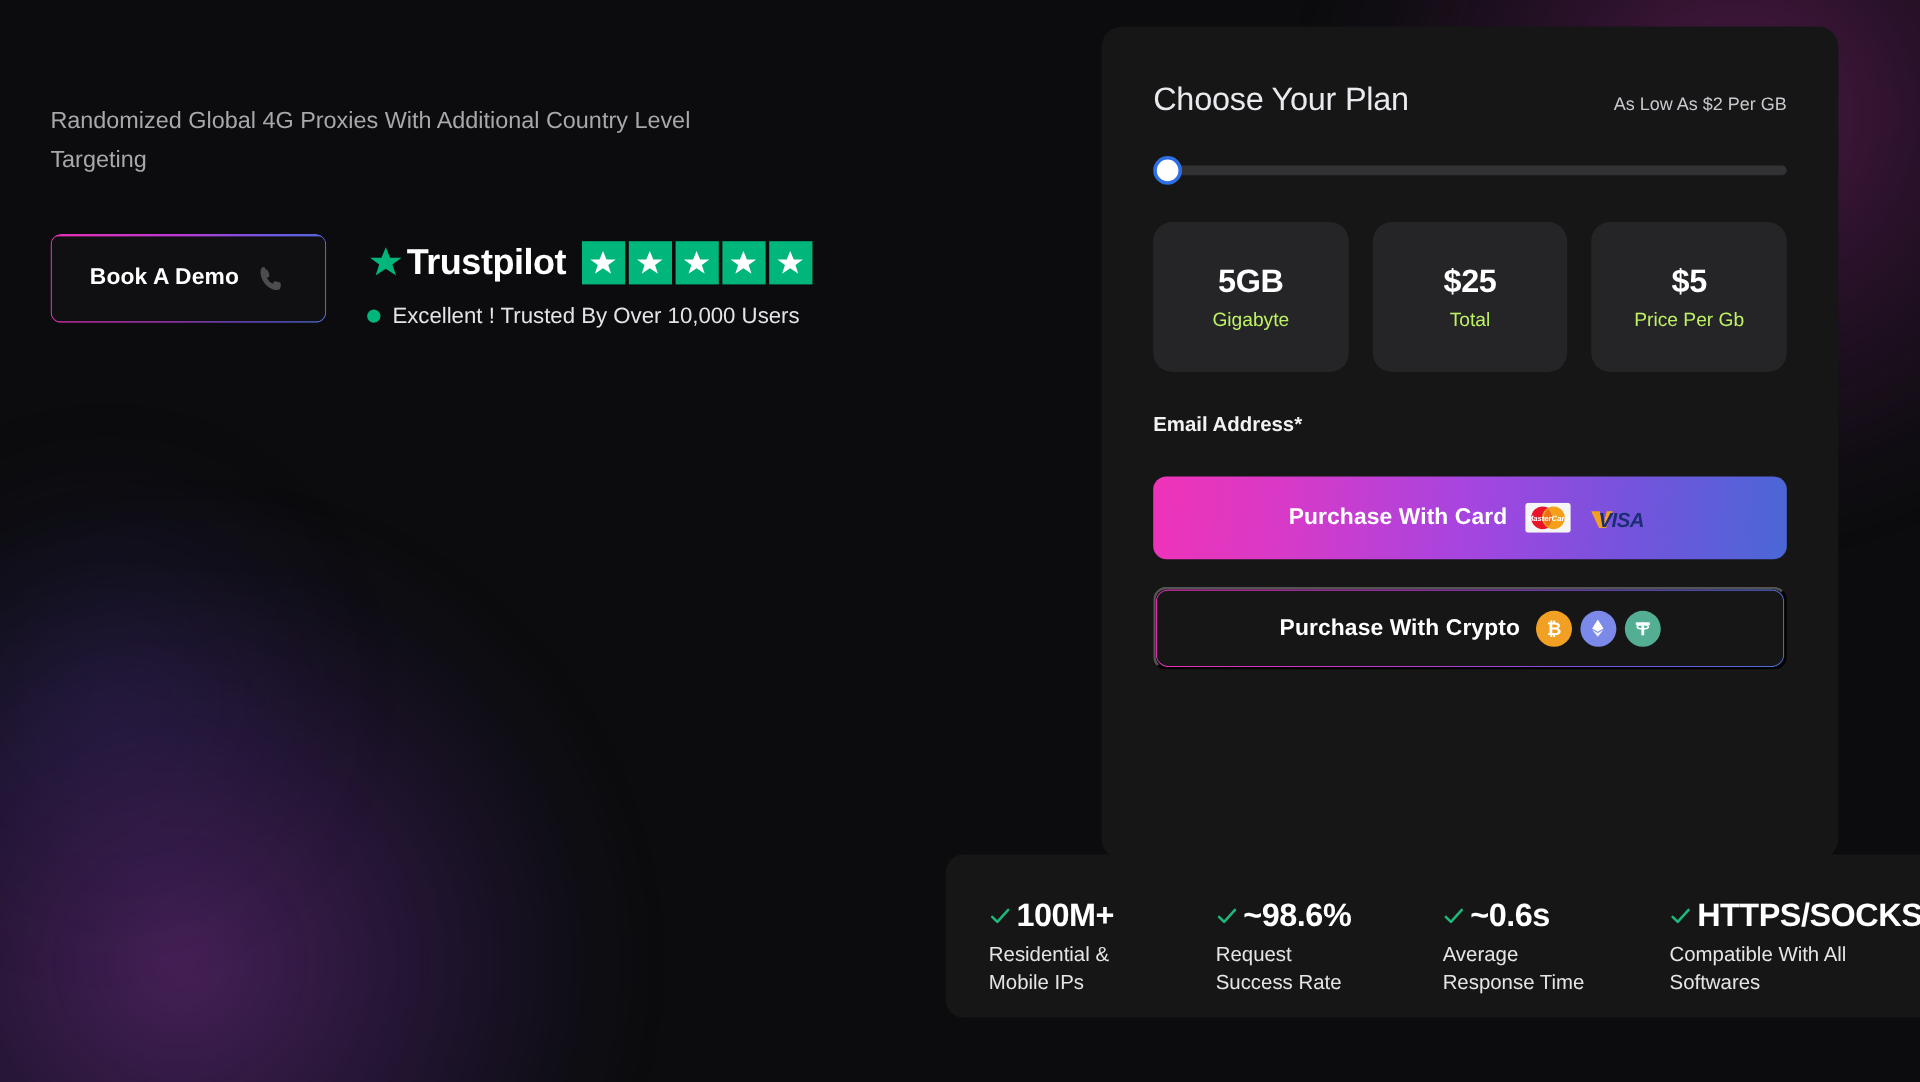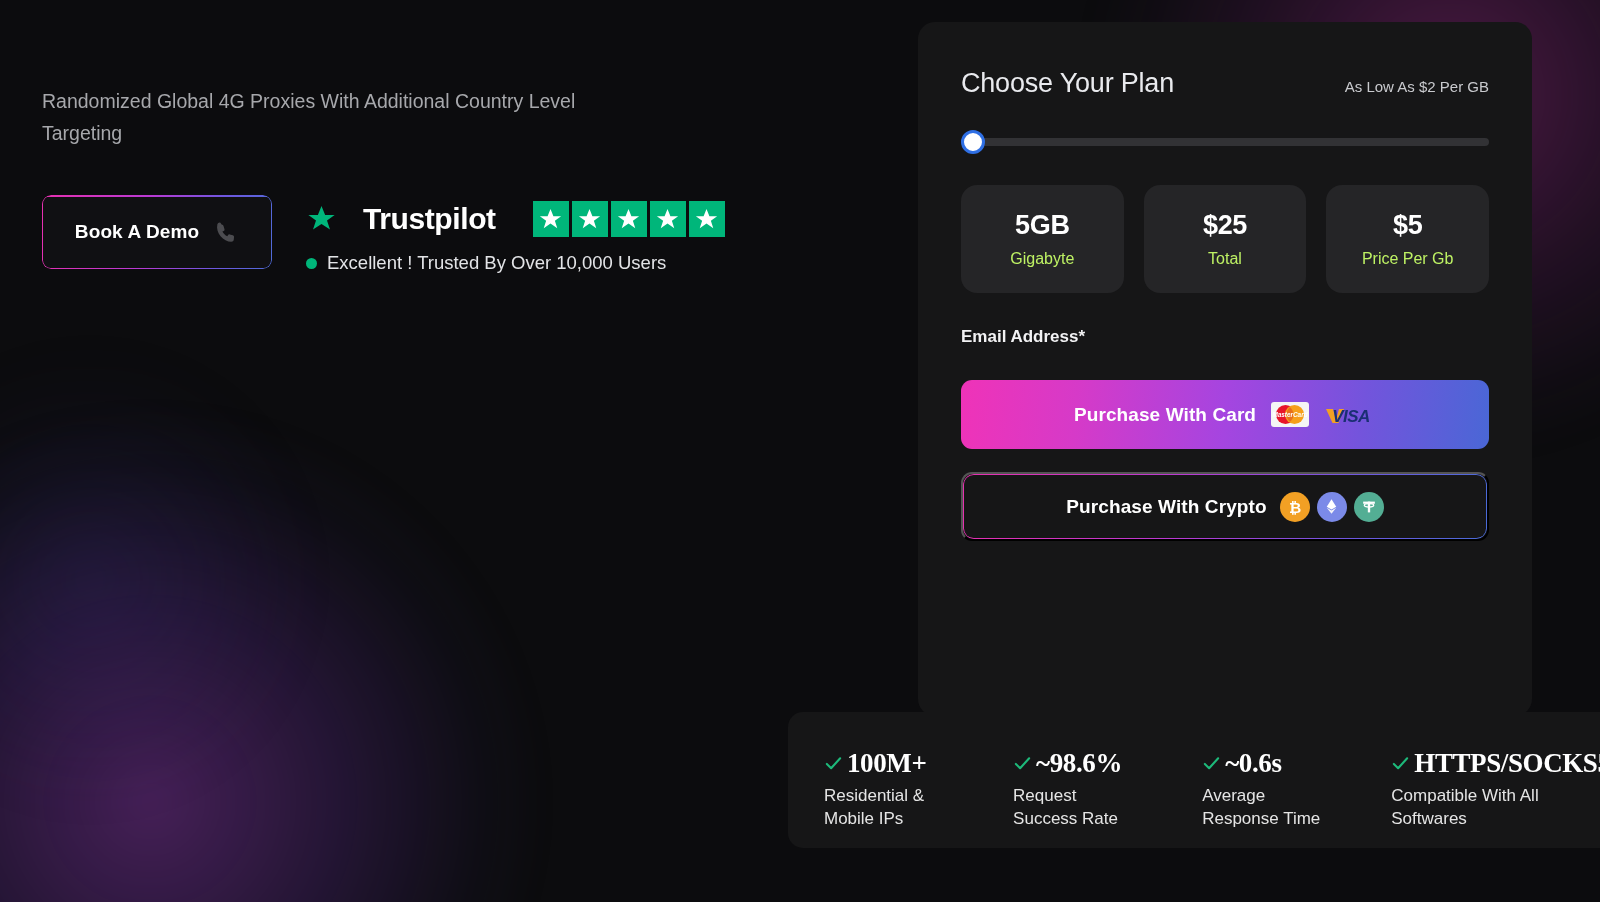--- a/index.html
+++ b/index.html
@@ -60,21 +60,21 @@
     background:linear-gradient(100deg,#e830b0 0%,#b93ad4 45%,#6f57e0 75%,#4f6bd8 100%);
     -webkit-mask:linear-gradient(#000 0 0) content-box, linear-gradient(#000 0 0);
     -webkit-mask-composite:xor; mask-composite:exclude;
     pointer-events:none;
   }
   .demo-btn-label { font-size:19px; font-weight:700; color:#fff; letter-spacing:.1px; }
   .phone-ico { width:26px; height:26px; display:block; }
 
   
   .tp-wrap { padding-top:6px; }
-  .tp-top { display:flex; align-items:center; gap:26px; }
+  .tp-top { display:flex; align-items:center; gap:2px; }
   .tp-star-logo { width:31px; height:30px; display:block; }
   .tp-name { font-size:30px; font-weight:700; color:#fff; letter-spacing:-.4px; }
   .tp-stars { display:flex; gap:3px; margin-left:11px; }
   .tp-sq { width:36px; height:36px; background:#00b67a; display:flex; align-items:center; justify-content:center; }
   .tp-sq svg { width:25px; height:25px; display:block; }
   .tp-sub { margin-top:15px; display:flex; align-items:center; gap:10px; }
   .tp-dot { width:11px; height:11px; border-radius:50%; background:#00b67a; flex:none; }
   .tp-sub-text { font-size:18.5px; color:#e3e4e7; font-weight:400; }
 
   
@@ -89,21 +89,21 @@
 
   .slider { position:relative; margin-top:33px; height:20px; }
   .slider-track { position:absolute; left:14px; right:0; top:6px; height:8px; border-radius:5px; background:#323235; }
   .slider-thumb {
     position:absolute; left:0; top:0; width:24px; height:24px; margin-top:-2px;
     border-radius:50%; background:#ffffff; border:3px solid #2f6fe4; cursor:pointer;
   }
 
   .stat-boxes { margin-top:33px; display:flex; gap:20px; }
   .stat-box {
-    flex:1; height:108px; background:#252527; border-radius:16px;
+    flex:1; height:125px; background:#252527; border-radius:16px;
     display:flex; flex-direction:column; align-items:center; justify-content:center; gap:9px;
   }
   .stat-val { font-size:27px; font-weight:700; color:#ffffff; letter-spacing:-.3px; }
   .stat-cap { font-size:16px; color:#bef264; font-weight:400; }
 
   .field-label { margin-top:34px; font-size:17px; font-weight:700; color:#f2f2f4; }
   .email-input {
     margin-top:14px; width:100%; height:54px; border-radius:9px;
     background:#252527; border:none; outline:none; padding:0 22px;
     font-family:"Liberation Sans", sans-serif; font-size:17px; color:#e6e6e9;
@@ -141,21 +141,21 @@
   
   .stats-bar {
     position:absolute; left:788px; top:712px; width:830px; height:136px;
     background:#161617; border-radius:15px; z-index:5;
     display:flex; align-items:flex-start; padding:36px 0 0 36px; gap:44px;
   }
   .stat-item { width:160px; }
   .stat-item.wide { width:250px; }
   .stat-head { display:flex; align-items:center; gap:4px; }
   .check-ico { width:19px; height:19px; flex:none; display:block; }
-  .stat-big { font-size:27px; font-weight:700; color:#ffffff; letter-spacing:-.4px; white-space:nowrap;font-family:Liberation Serif, serif; }
+  .stat-big { font-size:27px; font-weight:700; color:#ffffff; letter-spacing:-.4px; white-space:nowrap; }
   .stat-desc { margin-top:6px; font-size:17px; line-height:1.35; color:#e5e5e5; font-weight:400; }
 </style>
 </head>
 <body>
 
 <div class="bg-layer">
   <div class="glow-bl"></div>
   <div class="glow-tr"></div>
   <div class="glow-ml"></div>
 </div>

